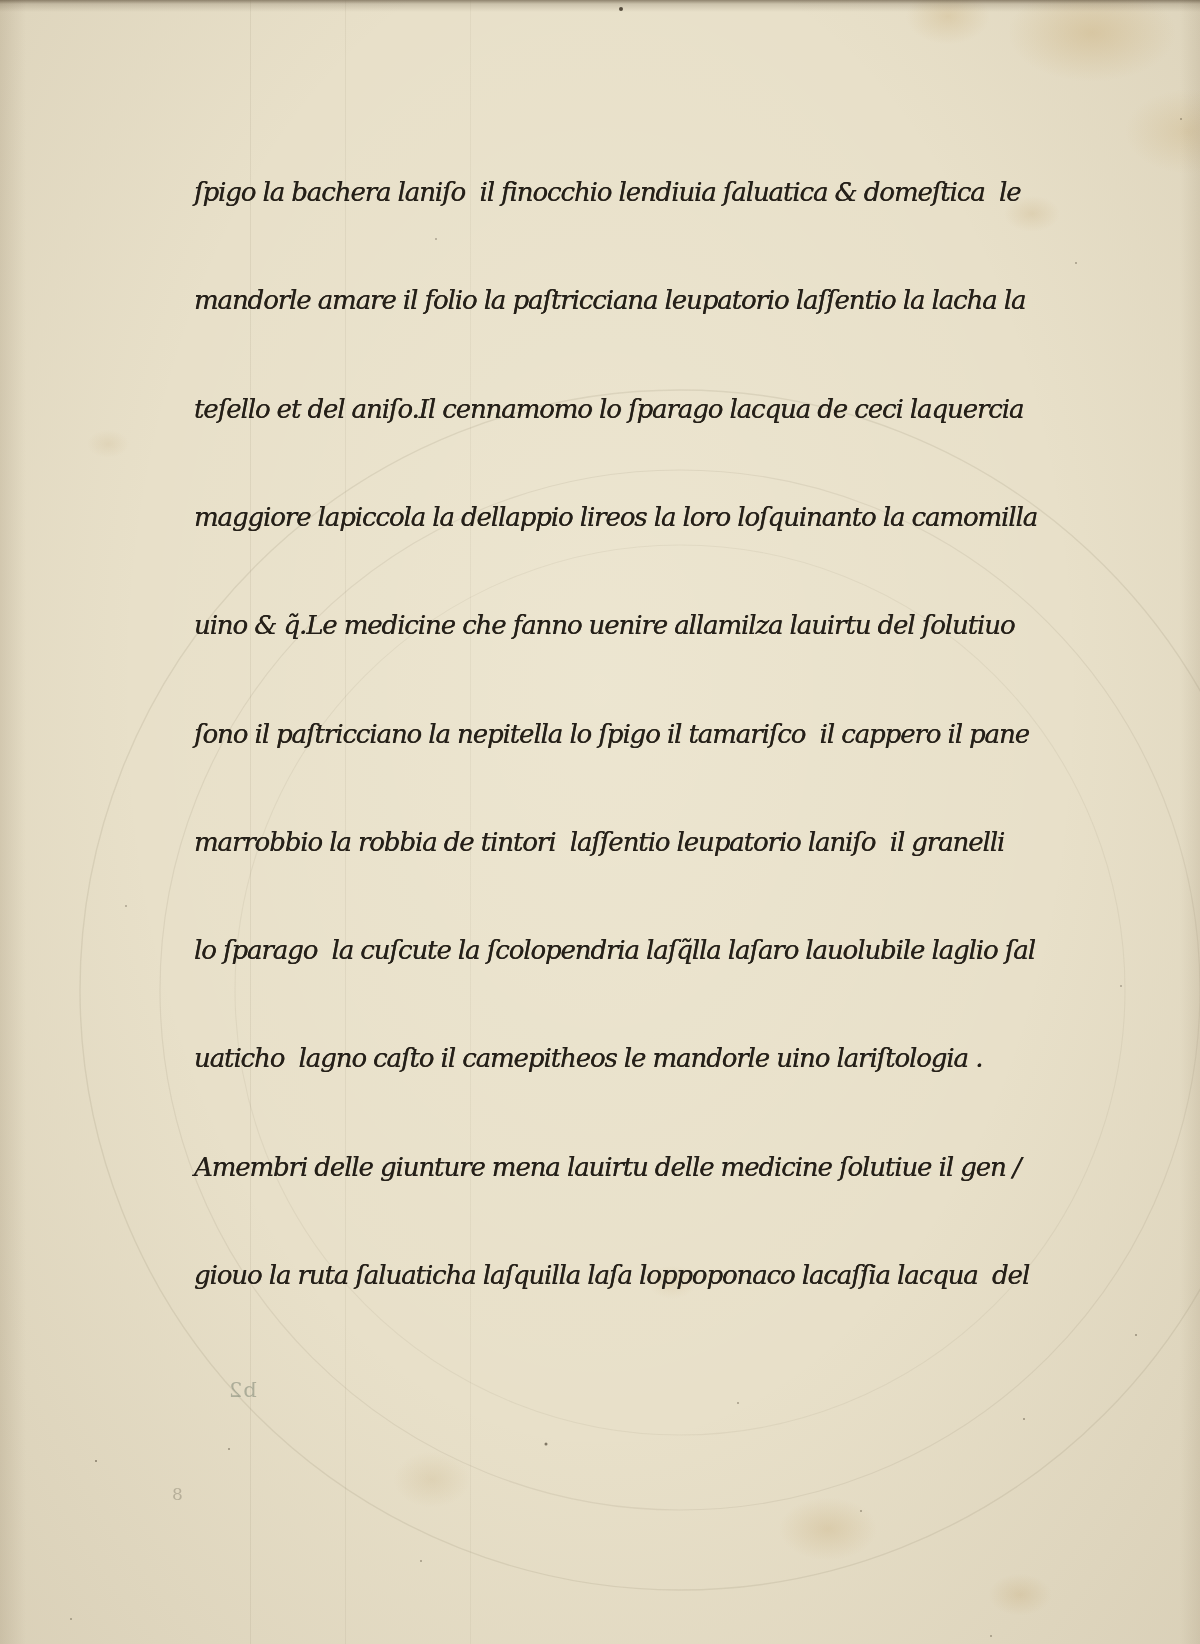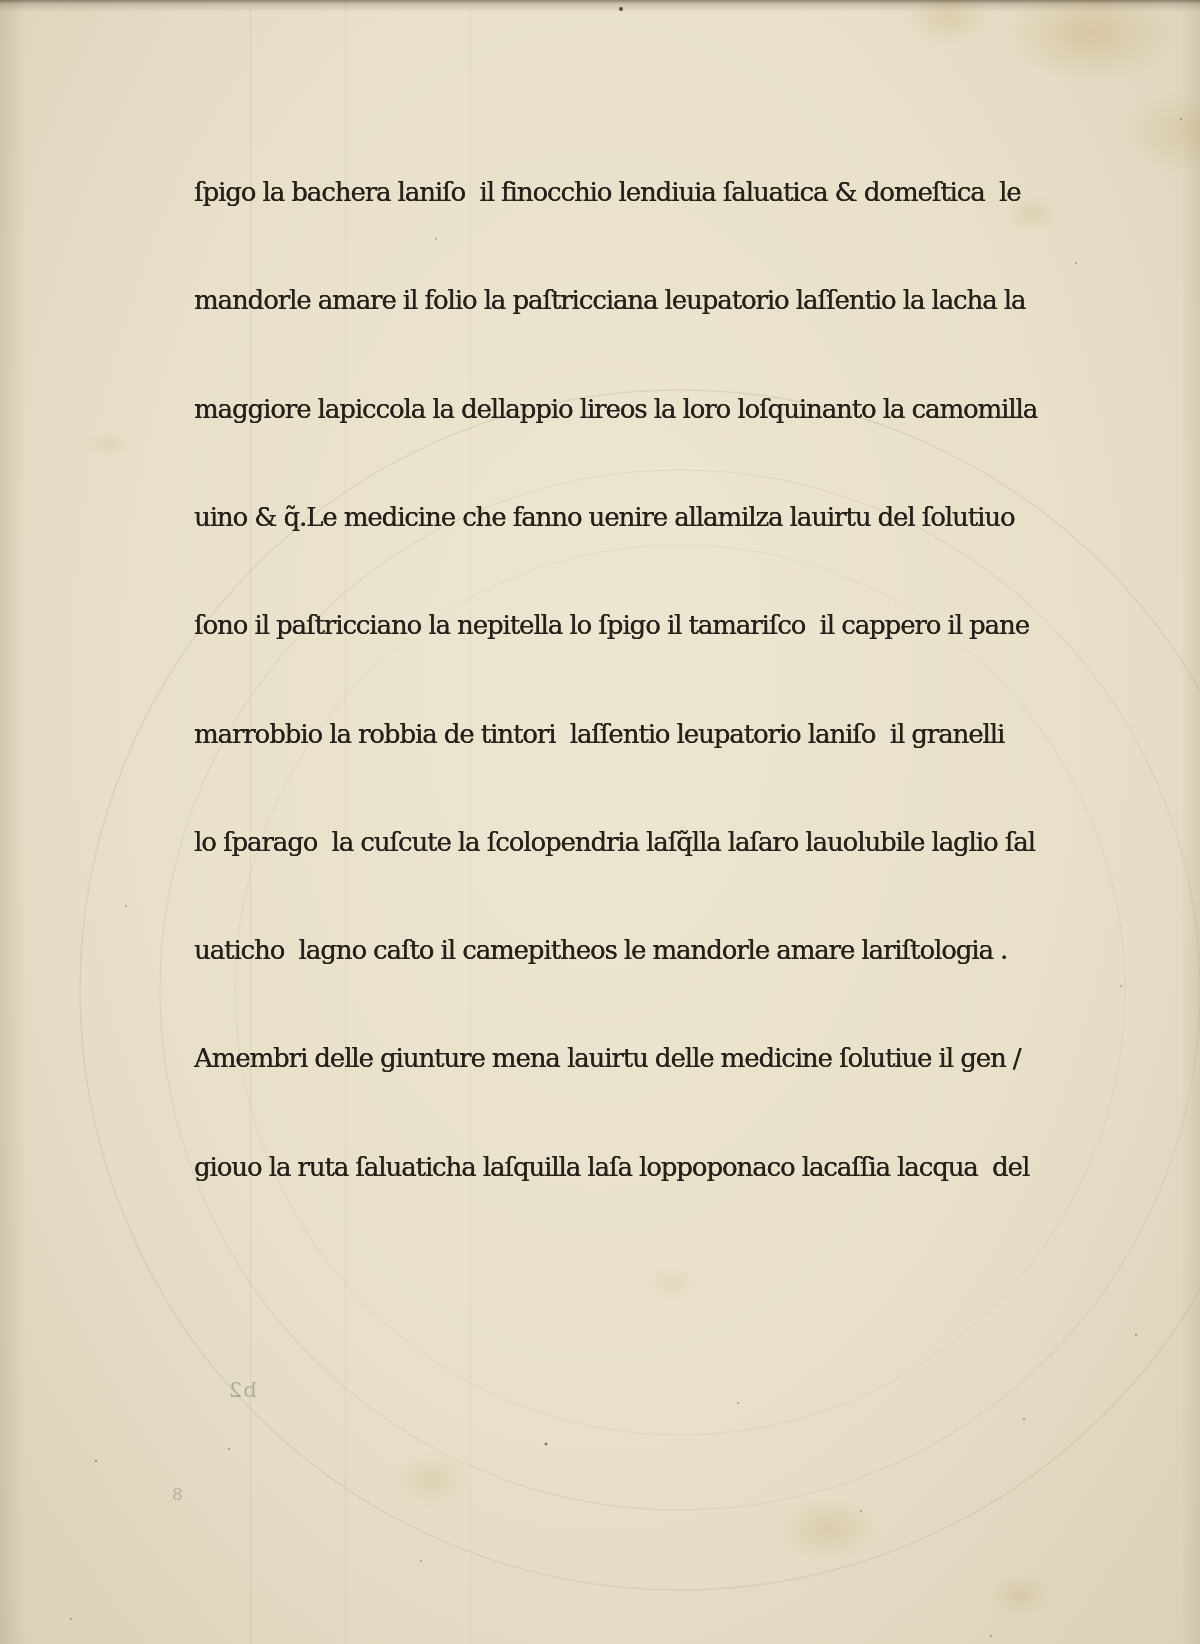--- a/index.html
+++ b/index.html
@@ -45,21 +45,21 @@
       linear-gradient(to right, rgba(130,118,92,0.08) 0, rgba(130,118,92,0.08) 1px, transparent 1px) 470px 0/1200px 100% no-repeat;
   }
   .watermark{position:absolute;inset:0;pointer-events:none;opacity:0.55;}
   .textblock{
     position:absolute;left:194px;top:102px;width:880px;
     font-size:26px;line-height:36.1px;letter-spacing:-1.1px;
     color:var(--ink);
     white-space:pre;
     text-shadow:0 0 0.6px rgba(36,31,24,0.85), 0.4px 0.4px 0.4px rgba(36,31,24,0.35);
   }
-  .line{height:36.1px;}
+  .line{height:36.1px;font-style:italic;}
   .specks{position:absolute;top:0;left:0;width:2px;height:2px;border-radius:50%;
     background:rgba(60,50,35,0.0);
     box-shadow:
       620px 8px 0 1px rgba(50,40,28,0.8),
       1915px 12px 0 0 rgba(60,50,35,0.5),
       95px 1460px 0 0 rgba(60,50,35,0.55),
       228px 1448px 0 0 rgba(60,50,35,0.45),
       545px 1443px 0 0.5px rgba(60,50,35,0.6),
       737px 1402px 0 0 rgba(60,50,35,0.4),
       1023px 1418px 0 0 rgba(60,50,35,0.45),
@@ -95,26 +95,27 @@
 
   <svg class="watermark" width="1200" height="1644" viewBox="0 0 1200 1644">
     <circle cx="680" cy="990" r="600" fill="none" stroke="#8a8068" stroke-opacity="0.30" stroke-width="1.4"></circle>
     <circle cx="680" cy="990" r="520" fill="none" stroke="#8a8068" stroke-opacity="0.26" stroke-width="1.2"></circle>
     <circle cx="680" cy="990" r="445" fill="none" stroke="#8a8068" stroke-opacity="0.20" stroke-width="1.1"></circle>
   </svg>
 
   <div class="textblock">
     <div class="line">ſpigo la bachera laniſo  il finocchio lendiuia ſaluatica &amp; domeſtica  le</div>
     <div class="line">mandorle amare il folio la paſtricciana leupatorio laſſentio la lacha la</div>
+    <div class="line">teſello et del aniſo.Il cennamomo lo ſparago lacqua de ceci laquercia</div>
     <div class="line">maggiore lapiccola la dellappio lireos la loro loſquinanto la camomilla</div>
     <div class="line">uino &amp; q̃.Le medicine che fanno uenire allamilza lauirtu del ſolutiuo</div>
     <div class="line">ſono il paſtricciano la nepitella lo ſpigo il tamariſco  il cappero il pane</div>
     <div class="line">marrobbio la robbia de tintori  laſſentio leupatorio laniſo  il granelli</div>
     <div class="line">lo ſparago  la cuſcute la ſcolopendria laſq̃lla laſaro lauolubile laglio ſal</div>
-    <div class="line">uaticho  lagno caſto il camepitheos le mandorle amare lariſtologia .</div>
+    <div class="line">uaticho  lagno caſto il camepitheos le mandorle uino lariſtologia .</div>
     <div class="line">Amembri delle giunture mena lauirtu delle medicine ſolutiue il gen /</div>
     <div class="line">giouo la ruta ſaluaticha laſquilla laſa loppoponaco lacaſſia lacqua  del</div>
     
     
     
     
     
     
     
     

